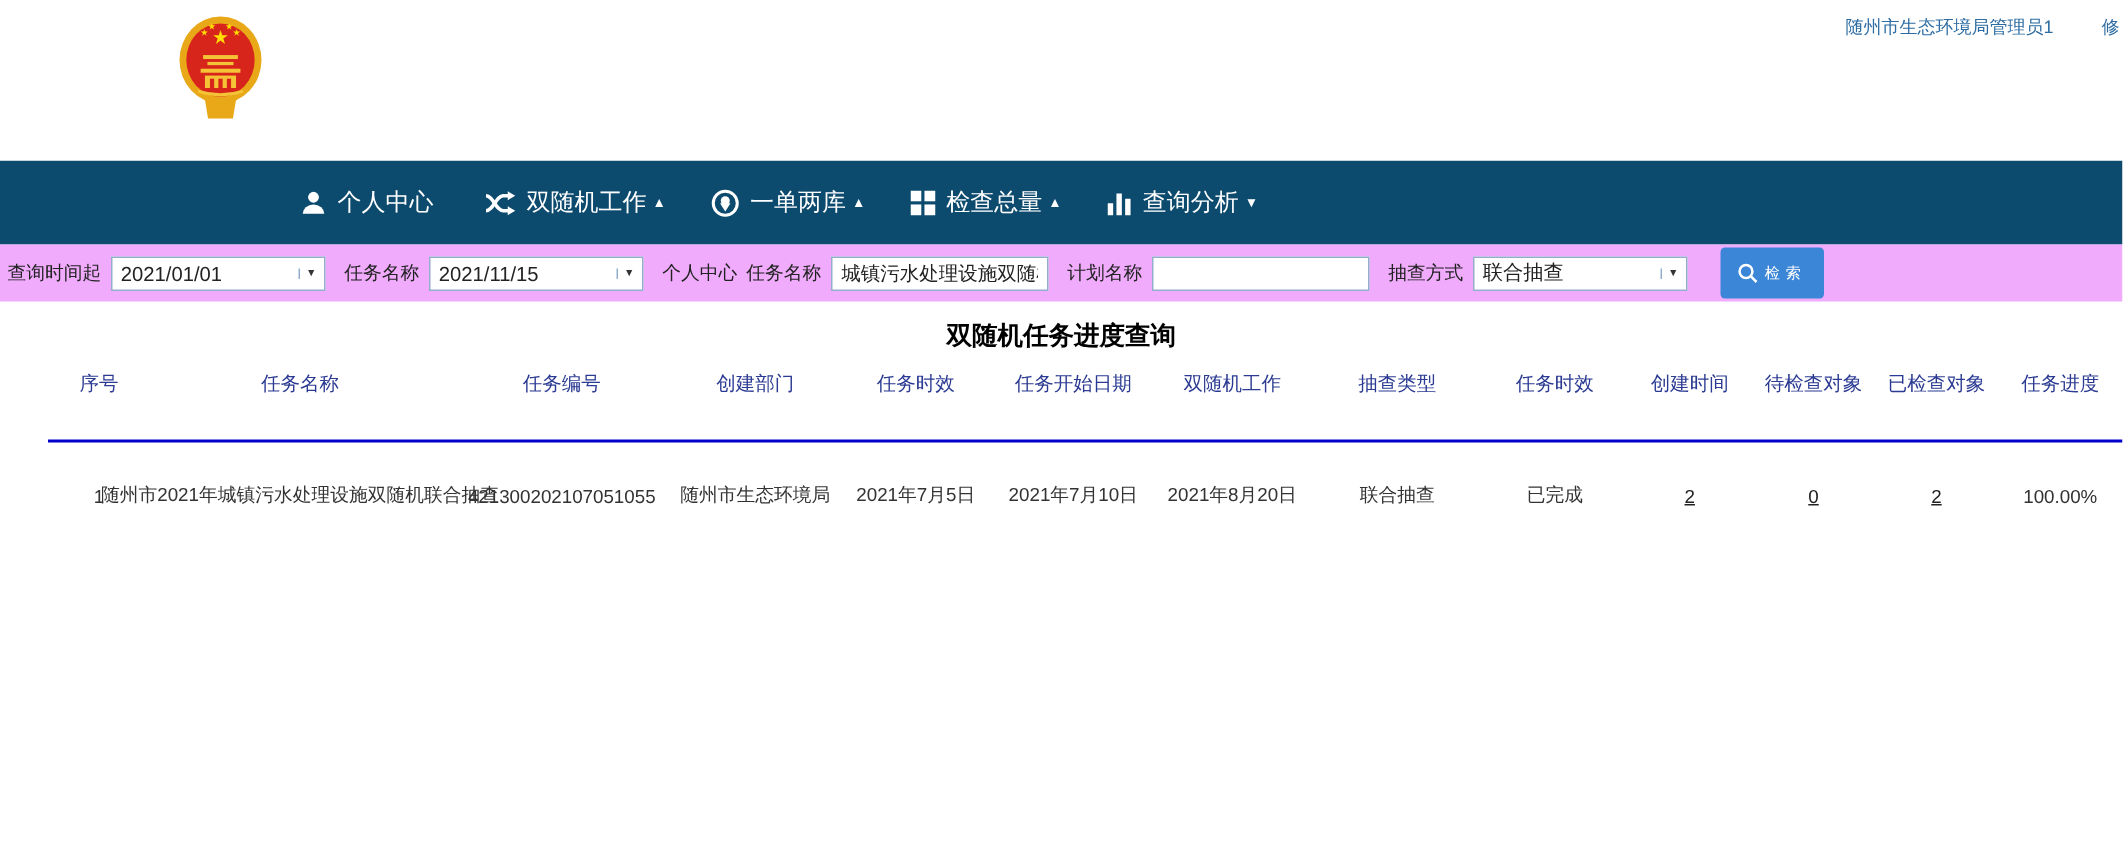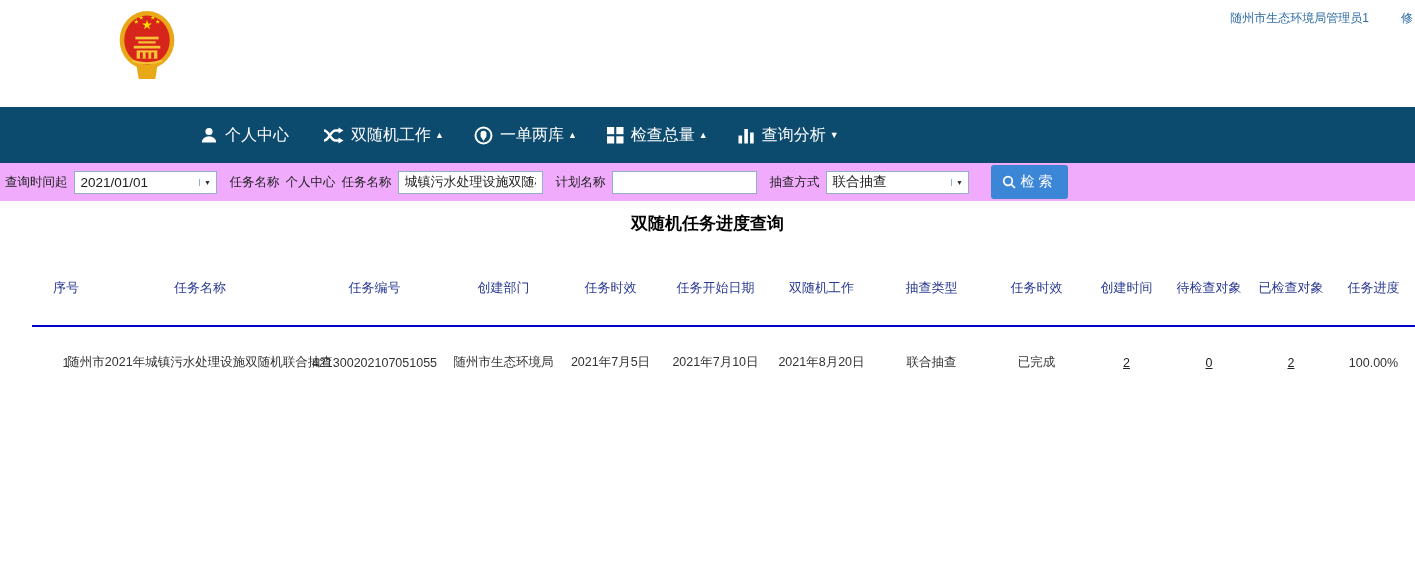--- a/index.html
+++ b/index.html
@@ -22,28 +22,28 @@
   .nav-item .nico { display:inline-flex; margin-right:7px; }
   .nav-arrow { font-size:9px; margin-left:4px; color:#fff; }
 
   
   .filterbar { height:38px; display:flex; align-items:center; padding-left:5px; background:#f0abfc; white-space:nowrap; }
   .f-label { font-size:12.5px; color:#222; margin-right:6px; }
   .combo { display:inline-flex; align-items:center; height:23px; border:1px solid #93AECC; background:#fff; margin-right:13px; }
   .combo-text { width:124px; display:flex; align-items:center; padding:0 6px; font-size:13.5px; color:#222; }
   .combo-btn { width:17px; border-left:1px solid #93AECC; display:flex; align-items:center; justify-content:center; font-size:7px; color:#333; cursor:pointer; background:#fff; }
   .text-input { width:145px; height:23px; border:1px solid #93AECC; font-size:13px; padding:0 6px; margin-right:13px; color:#222; font-family:inherit; }
-  .search-btn { height:20px; display:inline-flex; align-items:center; padding:17px 11px; background:#3C86D8; color:#fff; border:none; border-radius:3px; font-size:14px; cursor:pointer; margin-left:9px; font-family:inherit; }
+  .search-btn { height:20px; display:inline-flex; align-items:center; padding:17px 11px; background:#3C86D8; color:#fff; border:none; border-radius:3px; font-size:10px; cursor:pointer; margin-left:9px; font-family:inherit; }
   .search-btn .sico { margin-right:5px; display:inline-flex; }
   .search-btn .slabel { letter-spacing:4px; }
 
   
   .page-title { margin-top:11px; text-align:center; font-size:17px; font-weight:bold; color:#000;font-family:Liberation Mono, monospace; }
   .table { margin-left:32px; width:1383px; }
-  .thead { display:flex; margin-top:44px; color:#2B3A92; font-size:13px; }
+  .thead { display:flex; margin-top:12px; color:#2B3A92; font-size:13px; }
   .trow  { display:flex; margin-top:27px; color:#333; font-size:12.5px; }
   .cell { flex:none; display:flex; justify-content:center; align-items:center; white-space:nowrap; }
   .divider { margin-top:28px; border-top:2px solid #0000CC; }
   .c0{width:68px}.c1{width:200px}.c2{width:149px}.c3{width:109px}.c4{width:105px}
   .c5{width:105px}.c6{width:107px}.c7{width:113px}.c8{width:97px}.c9{width:83px}
   .c10{width:82px}.c11{width:82px}.c12{width:83px}
   .cell-link { color:#222; text-decoration:underline; cursor:pointer; }
 </style>
 </head>
 <body>
@@ -143,20 +143,24 @@
 
 <div class="filterbar">
 
   <span class="f-label">查询时间起</span>
   <span class="combo">
     <span class="combo-text">2021/01/01</span>
     <span class="combo-btn">▼</span>
   </span>
 
   <span class="f-label">任务名称</span>
+  <span class="combo">
+    <span class="combo-text">2021/11/15</span>
+    <span class="combo-btn">▼</span>
+  </span>
 
   <span class="f-label">个人中心</span>
 
   <span class="f-label">任务名称</span>
   <input class="text-input" value="城镇污水处理设施双随机" style="">
 
   <span class="f-label">计划名称</span>
   <input class="text-input" value="" style="">
 
   <span class="f-label">抽查方式</span>

